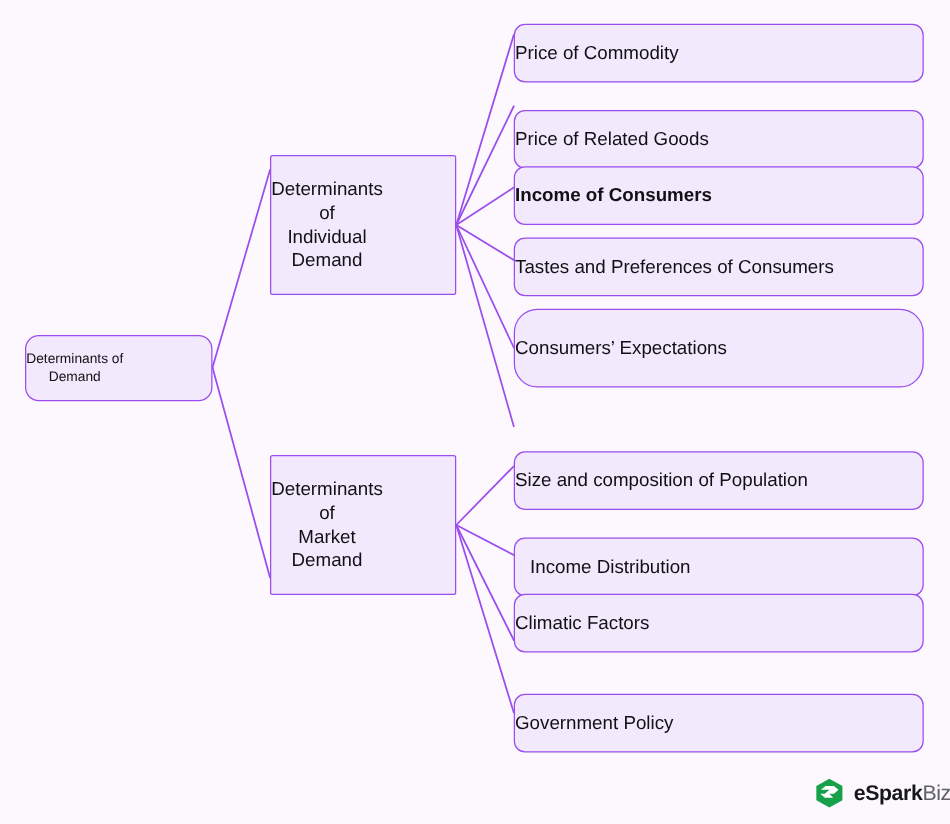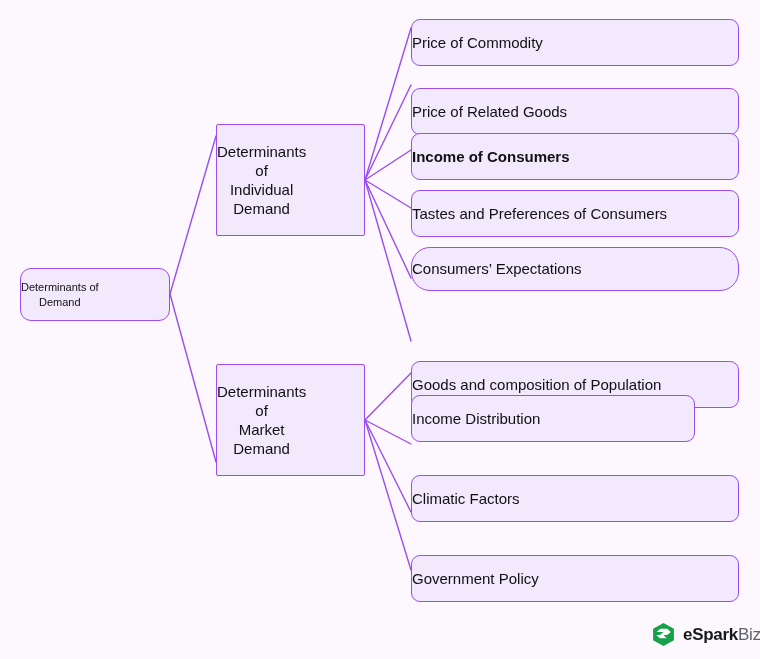--- a/index.html
+++ b/index.html
@@ -132,28 +132,28 @@
   </div>
   <div class="node node-leaf" style="left:411px; top:76px; width:328px; height:47px;margin-top:12px;">
     <span>Price of Related Goods</span>
   </div>
   <div class="node node-leaf" style="left:411px; top:133px; width:328px; height:47px;font-weight:bold;">
     <span>Income of Consumers</span>
   </div>
   <div class="node node-leaf" style="left:411px; top:190px; width:328px; height:47px;">
     <span>Tastes and Preferences of Consumers</span>
   </div>
-  <div class="node node-leaf" style="left:411px; top:247px; width:328px; height:44px;border-radius:19px;">
+  <div class="node node-leaf" style="left:411px; top:247px; width:328px; height:63px;border-radius:19px;">
     <span>Consumers’ Expectations</span>
   </div>
 
   <div class="node node-leaf" style="left:411px; top:361px; width:328px; height:47px;">
-    <span>Goods and composition of Population</span>
+    <span>Size and composition of Population</span>
   </div>
-  <div class="node node-leaf" style="left:411px; top:395px; width:284px; height:47px;">
+  <div class="node node-leaf" style="left:411px; top:430px; width:328px; height:47px;padding-left:12px;">
     <span>Income Distribution</span>
   </div>
   <div class="node node-leaf" style="left:411px; top:475px; width:328px; height:47px;">
     <span>Climatic Factors</span>
   </div>
   <div class="node node-leaf" style="left:411px; top:520px; width:328px; height:47px;margin-top:35px;">
     <span>Government Policy</span>
   </div>
 
   <div id="brand">

